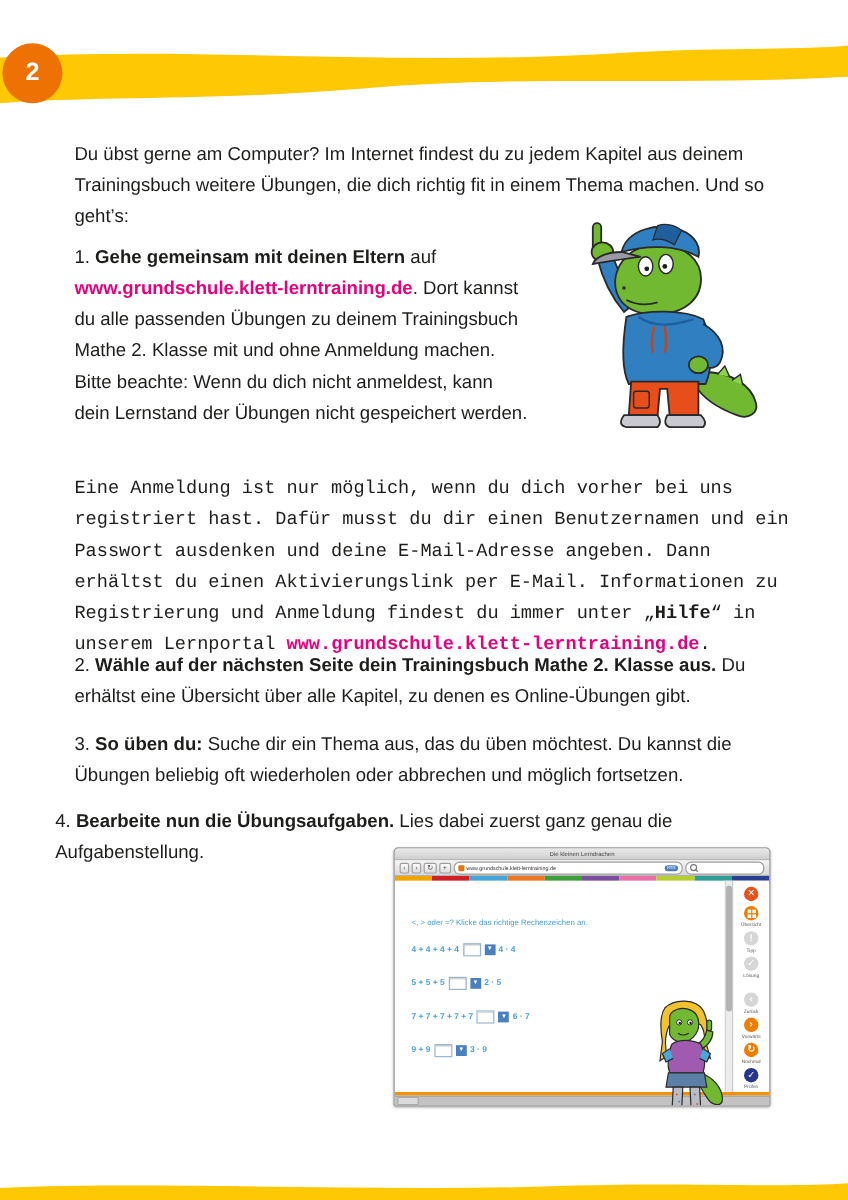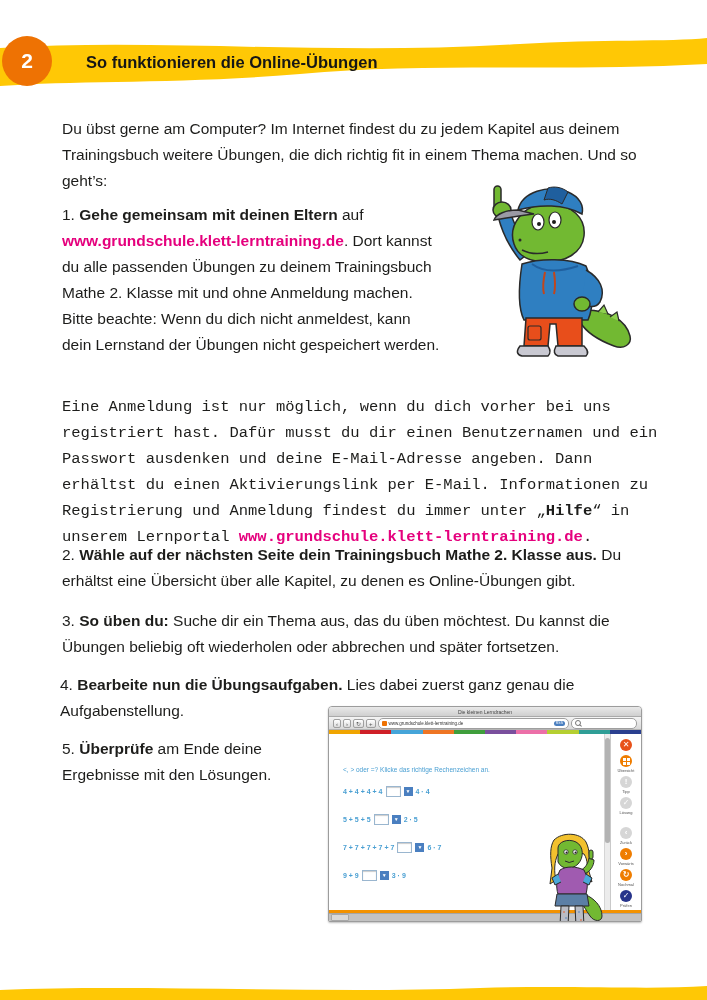--- a/index.html
+++ b/index.html
@@ -15,21 +15,21 @@
 
   
   .para{position:absolute;font-size:15.5px;line-height:26px;}
   .b{font-weight:bold;}
   .lnk{color:#e5007d;text-decoration:none;}
   #intro{left:62px;top:100px;width:588px;}
   #step1{left:62px;top:186px;width:382px;}
   #reg{left:62px;top:378px;width:596px;font-family:Liberation Mono, monospace;}
   #step2{left:62px;top:526px;width:560px;}
   #step3{left:62px;top:592px;width:596px;}
-  #step4{left:60px;top:656px;width:560px;}
+  #step4{left:46px;top:656px;width:560px;}
   #step5{left:62px;top:720px;width:272px;}
 
   .dragon1{position:absolute;left:448px;top:160px;width:188px;height:198px;}
 
   
   .browser{position:absolute;left:328px;top:706px;width:312px;height:214px;
            border:1px solid #9c9c9c;border-radius:4px 4px 2px 2px;background:#fff;
            box-shadow:0 1px 2px rgba(0,0,0,.25);display:flex;flex-direction:column;overflow:hidden;}
   .titlebar{height:11px;background:linear-gradient(#e9e9e9,#cfcfcf);border-bottom:1px solid #aaa;
             display:flex;align-items:center;justify-content:center;font-size:5px;color:#444;}
@@ -86,21 +86,20 @@
 <body>
 
 <div class="page">
 
   <svg class="banner-svg" viewBox="0 0 707 70" preserveAspectRatio="none">
     <path d="M0,18 C160,8 330,26 520,14 C600,9 670,12 707,8 L707,34 C560,42 430,32 300,44 C180,54 80,50 0,56 Z" fill="#ffc805"></path>
   </svg>
   <div class="page-circle" style="background: rgb(238, 114, 3);">
     <span>2</span>
   </div>
-  <div class="page-title">So funktionieren die Online-Übungen</div>
 
   <p class="para" id="intro">Du übst gerne am Computer? Im Internet findest du zu jedem Kapitel aus deinem Trainingsbuch weitere Übungen, die dich richtig fit in einem Thema machen. Und so geht’s:</p>
 
   <p class="para" id="step1"><span>1. </span><span class="b">Gehe gemeinsam mit deinen Eltern</span><span> auf </span><a class="lnk b" href="#">www.grundschule.klett-lerntraining.de</a><span>. Dort kannst du alle passenden Übungen zu deinem Trainingsbuch Mathe 2. Klasse mit und ohne Anmeldung machen. Bitte beachte: Wenn du dich nicht anmeldest, kann dein Lernstand der Übungen nicht gespeichert werden.</span></p>
 
   <svg class="dragon1" viewBox="0 0 188 198">
 
     <path d="M138,150 C160,150 178,160 182,176 C184,184 176,190 166,186 C150,180 138,172 132,162 Z" fill="#72b932" stroke="#2a2a2a" stroke-width="1.5"></path>
     <path d="M150,152 l6,-7 4,9 M162,157 l7,-5 2,9" fill="#8fd14f" stroke="#2a2a2a" stroke-width="1.2"></path>
 
@@ -131,25 +130,24 @@
     <rect x="80" y="166" width="13" height="14" rx="2" fill="#e84e1b" stroke="#2a2a2a" stroke-width="1.2"></rect>
 
     <path d="M72,186 q-6,8 2,10 l26,0 q4,-4 0,-10 Z" fill="#c9c9d2" stroke="#2a2a2a" stroke-width="1.5"></path>
     <path d="M108,186 q-4,8 2,10 l28,0 q4,-4 -2,-10 Z" fill="#c9c9d2" stroke="#2a2a2a" stroke-width="1.5"></path>
   </svg>
 
   <p class="para" id="reg"><span>Eine Anmeldung ist nur möglich, wenn du dich vorher bei uns registriert hast. Dafür musst du dir einen Benutzernamen und ein Passwort ausdenken und deine E-Mail-Adresse angeben. Dann erhältst du einen Aktivierungslink per E-Mail. Informationen zu Registrierung und Anmeldung findest du immer unter „</span><span class="b">Hilfe</span><span>“ in unserem Lernportal </span><a class="lnk b" href="#">www.grundschule.klett-lerntraining.de</a><span>.</span></p>
 
   <p class="para" id="step2"><span>2. </span><span class="b">Wähle auf der nächsten Seite dein Trainingsbuch Mathe 2. Klasse aus.</span><span> Du erhältst eine Übersicht über alle Kapitel, zu denen es Online-Übungen gibt.</span></p>
 
-  <p class="para" id="step3"><span>3. </span><span class="b">So üben du:</span><span> Suche dir ein Thema aus, das du üben möchtest. Du kannst die Übungen beliebig oft wiederholen oder abbrechen und später fortsetzen.</span></p>
+  <p class="para" id="step3"><span>3. </span><span class="b">So üben du:</span><span> Suche dir ein Thema aus, das du üben möchtest. Du kannst die Übungen beliebig oft wiederholen oder abbrechen und möglich fortsetzen.</span></p>
 
   <p class="para" id="step4"><span>4. </span><span class="b">Bearbeite nun die Übungsaufgaben.</span><span> Lies dabei zuerst ganz genau die Aufgabenstellung.</span></p>
 
-  <p class="para" id="step5"><span>5. </span><span class="b">Überprüfe</span><span> am Ende deine Ergebnisse mit den Lösungen.</span></p>
 
   <div class="browser">
     <div class="titlebar">
       <span>Die kleinen Lerndrachen</span>
     </div>
     <div class="toolbar">
       <span class="tb-btn">‹</span>
       <span class="tb-btn">›</span>
       <span class="tb-btn">↻</span>
       <span class="tb-btn">+</span>

